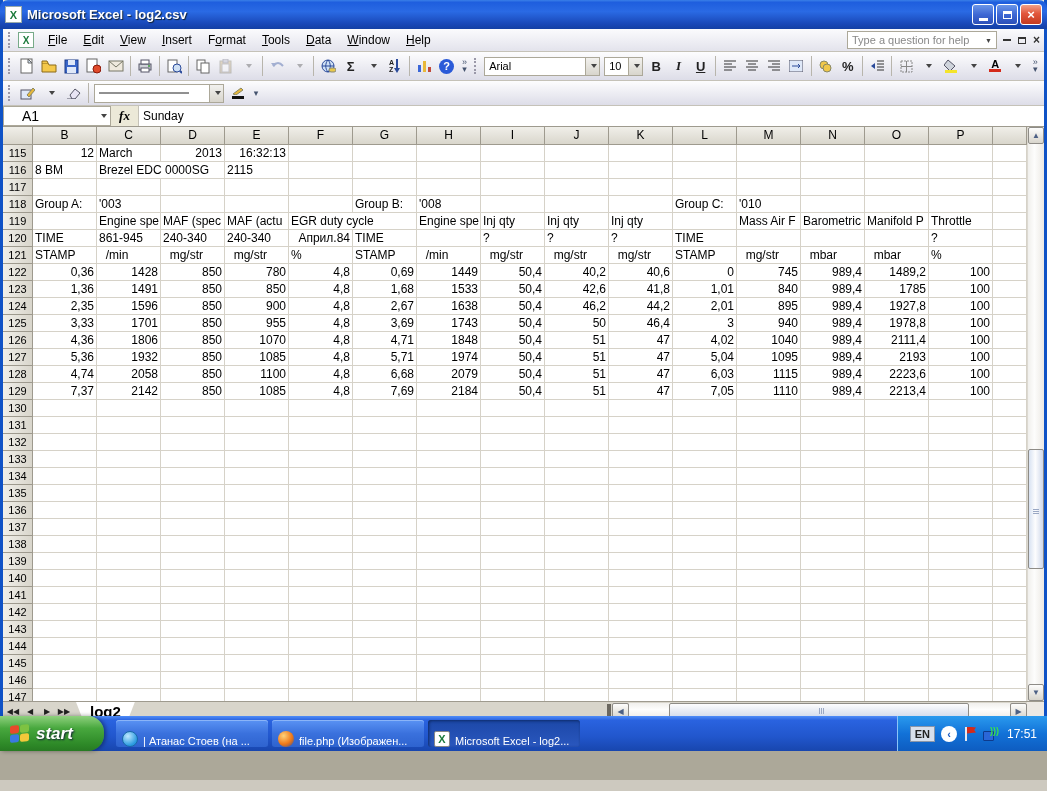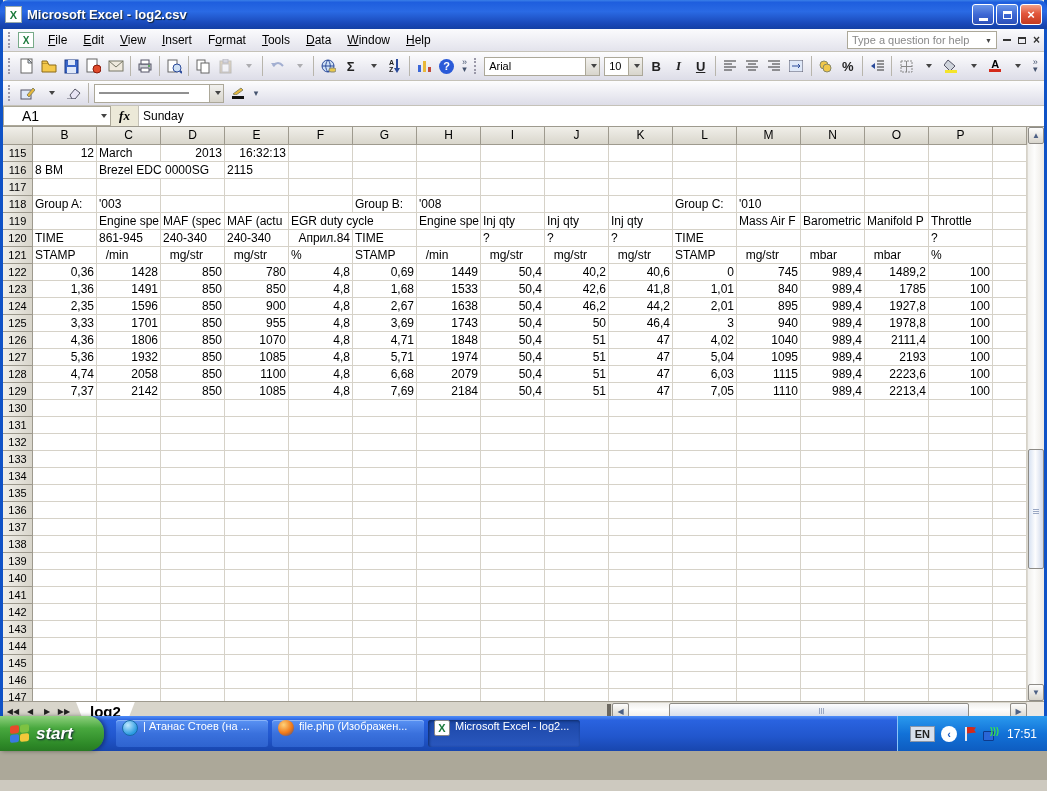--- a/index.html
+++ b/index.html
@@ -127,21 +127,21 @@
     background:linear-gradient(180deg,#4f8df8 0%,#2a63e0 12%,#2156cc 60%,#1846ae 100%); }
   .startbtn { width:104px; display:flex; align-items:center; gap:6px; padding-left:10px;
     border-radius:0 16px 16px 0; box-shadow:2px 0 4px rgba(0,0,0,.4);
     background:linear-gradient(180deg,#8fd17e 0%,#48a83e 35%,#2e8a28 80%,#277a22 100%); }
   .winflag { width:20px; height:18px; display:grid; grid-template-columns:9px 9px; grid-template-rows:8px 8px;
     gap:1px; transform:skewY(-6deg); }
   .winflag i { border-radius:2px; }
   .wf-r{background:#e84a2a;} .wf-g{background:#7ec242;} .wf-b{background:#3a7ae0;} .wf-y{background:#f2c83a;}
   .start-label { color:#fff; font-size:17px; font-weight:bold; font-style:italic; text-shadow:1px 1px 2px #123; }
   .tasks { display:flex; align-items:center; gap:4px; padding-left:12px; flex:1; }
-  .taskbtn { width:152px; height:27px; border-radius:3px; display:flex; align-items:flex-start; gap:5px;
+  .taskbtn { width:152px; height:27px; border-radius:3px; display:flex; align-items:flex-end; gap:5px;
     padding:0 6px; background:linear-gradient(180deg,#5a93f4,#3a71dd 50%,#2e63cf);
     box-shadow:inset 0 1px 0 #8ab4f8; color:#fff; font-size:11px; }
   .taskbtn.active { background:linear-gradient(180deg,#1c48a8,#2a57be); box-shadow:inset 1px 1px 3px #0d2a66; }
   .taskbtn .tlabel { white-space:nowrap; overflow:hidden; }
   .ticon { width:16px; height:16px; flex:0 0 16px; border-radius:8px; }
   .ticon.messenger { background:radial-gradient(circle at 35% 30%,#bfe8ff,#2a9ae0 70%); border:1px solid #1a6aa8; }
   .ticon.firefox { background:radial-gradient(circle at 35% 30%,#ffd27a,#f07818 55%,#2a4a9a 100%); }
   .ticon.excel { border-radius:2px; background:#fff; border:1px solid #888; color:#1c7a3c;
     font-size:11px; font-weight:bold; display:flex; align-items:center; justify-content:center; }
   .tray { display:flex; align-items:center; gap:6px; padding:0 10px 0 12px;

